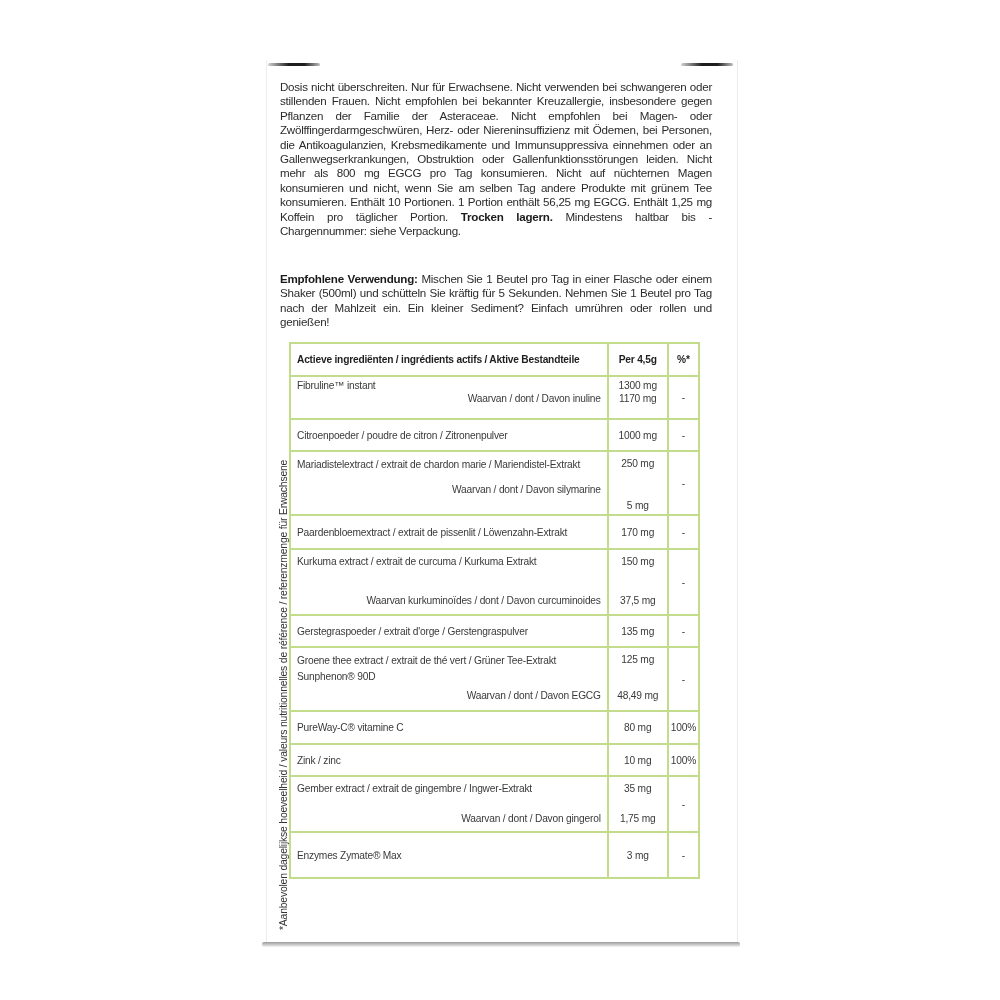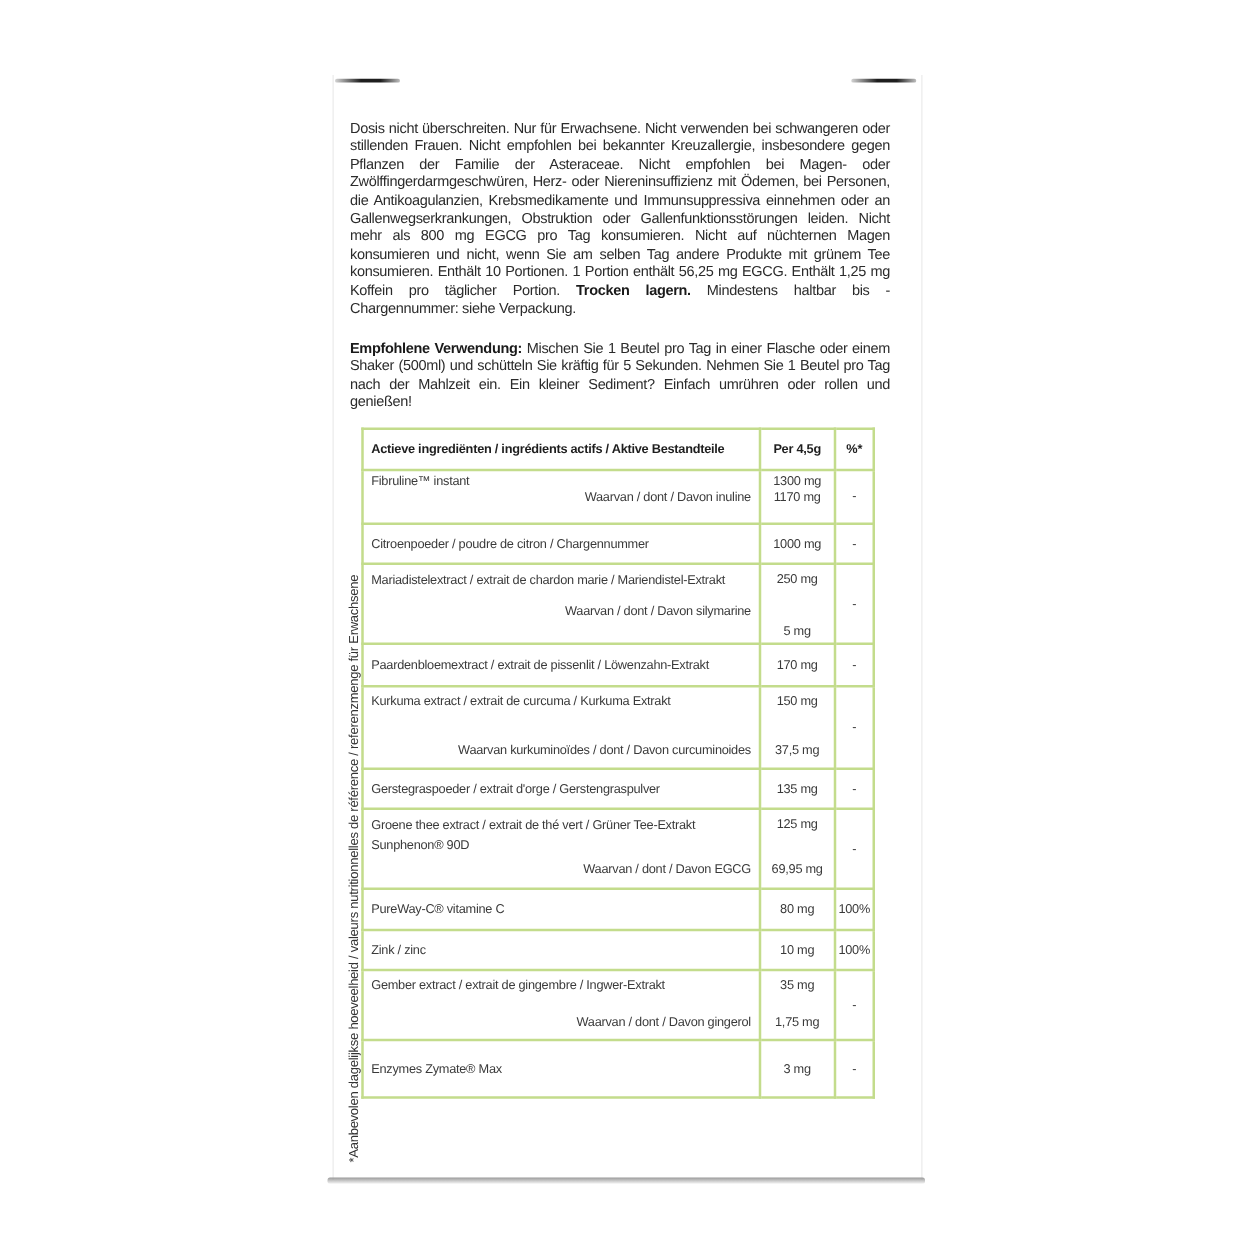--- a/index.html
+++ b/index.html
@@ -23,21 +23,21 @@
     border-radius: 2px;
   }
   .tab-left { left: 268px; }
   .tab-right { left: 681px; }
 
   .text-block {
     position: absolute; left: 280px; width: 432px;
     font-size: 11.6px; line-height: 14.4px; text-align: justify; color: #2b2b2b;
     letter-spacing: -0.25px;
   }
-  .warn { top: 96px; }
+  .warn { top: 80px; }
   .usage { top: 272px; }
   .bold { font-weight: bold; color: #1a1a1a; }
 
   .vertical-note {
     position: absolute; left: 278px; top: 930px;
     transform-origin: 0 0; transform: rotate(-90deg);
     white-space: nowrap; font-size: 10.4px; color: #333; letter-spacing: -0.2px;
     width: 560px;
   }
 
@@ -94,21 +94,21 @@
       </td>
       <td class="c2">
         <span class="amt" style="padding-top:2px">1300 mg</span>
         <span class="amt2">1170 mg</span>
       </td>
       <td class="c3">-</td>
     </tr>
 
     <tr class="single" style="height:32px">
       <td>
-          <span class="name">Citroenpoeder / poudre de citron / Chargennummer</span>
+          <span class="name">Citroenpoeder / poudre de citron / Zitronenpulver</span>
         </td>
       <td class="c2">
           <span class="amt">1000 mg</span>
         </td>
       <td class="c3">-</td>
     </tr>
 
     <tr style="height:64px">
       <td>
         <span class="name" style="line-height:16px">Mariadistelextract / extrait de chardon marie / Mariendistel-Extrakt</span>
@@ -154,21 +154,21 @@
       <td class="c3">-</td>
     </tr>
 
     <tr style="height:64px">
       <td>
         <span class="name" style="line-height:16px; padding-right:40px">Groene thee extract / extrait de thé vert / Grüner Tee-Extrakt Sunphenon® 90D</span>
         <span class="sub" style="padding-top:4px">Waarvan / dont / Davon EGCG</span>
       </td>
       <td class="c2">
         <span class="amt">125 mg</span>
-        <span class="amt2" style="padding-top:23px">69,95 mg</span>
+        <span class="amt2" style="padding-top:23px">48,49 mg</span>
       </td>
       <td class="c3">-</td>
     </tr>
 
     <tr class="single" style="height:33px">
       <td>
           <span class="name">PureWay-C®  vitamine C</span>
         </td>
       <td class="c2">
           <span class="amt">80 mg</span>

